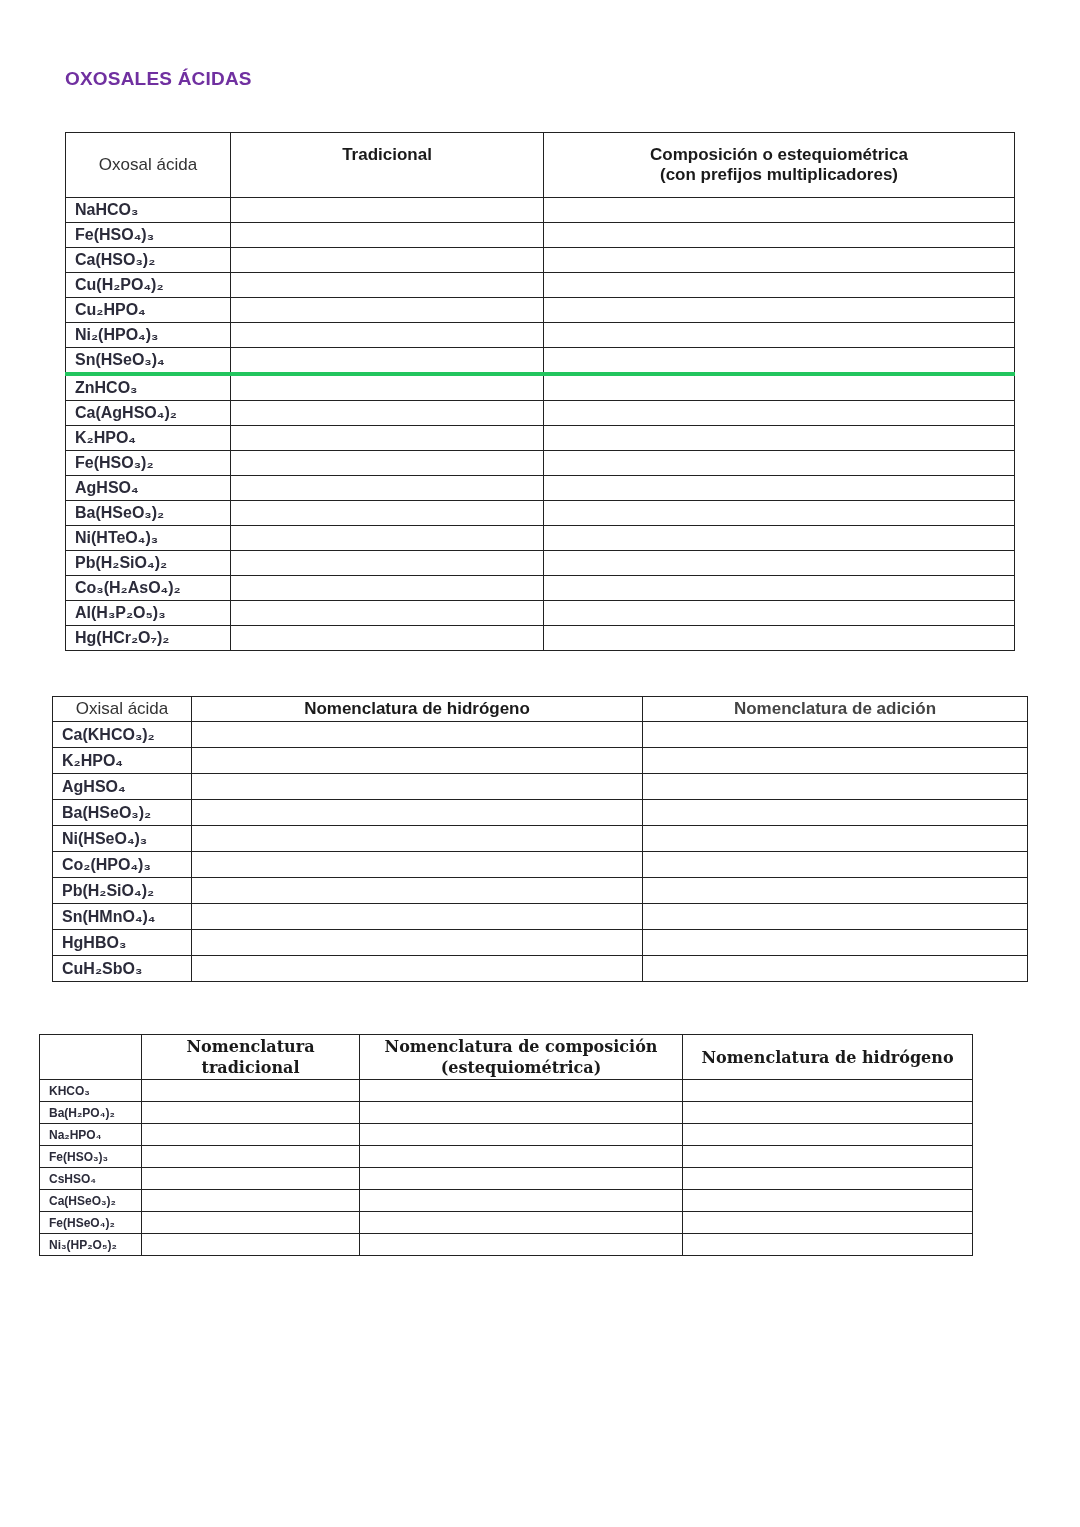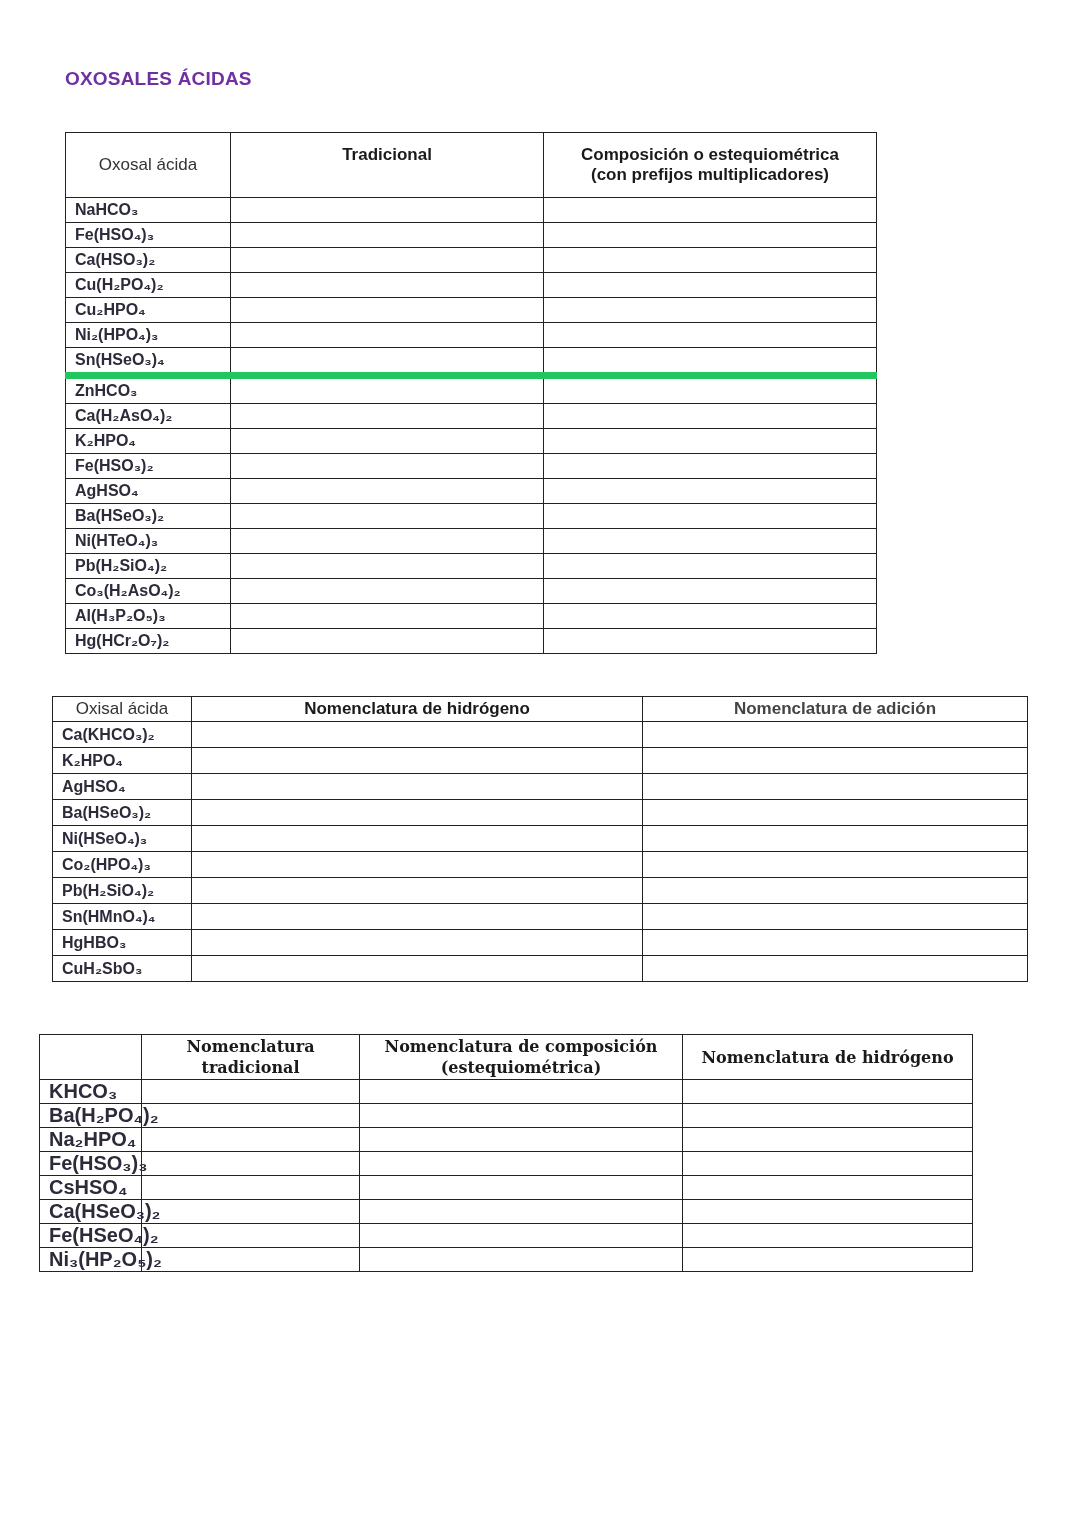--- a/index.html
+++ b/index.html
@@ -4,38 +4,38 @@
   <style>
     html, body { margin: 0; padding: 0; background: #ffffff; }
     body { width: 1080px; height: 1527px; position: relative; overflow: hidden;
            font-family: "Liberation Sans", "DejaVu Sans", sans-serif; color: #1a1a1a; }
     .title { position: absolute; left: 65px; top: 68px; font-size: 19px; font-weight: bold;
              color: #7030a0; letter-spacing: 0.2px; }
     table { position: absolute; border-collapse: collapse; table-layout: fixed; }
     td, th { border: 1.5px solid #222; padding: 0; }
     th { font-weight: bold; text-align: center; vertical-align: middle; }
     .f { font-weight: bold; font-size: 16px; padding-left: 9px; white-space: nowrap; color: #2b2b3a; }
-    .sep td { border-top: 7px solid #22c55e; margin-top: 24px; }
+    .sep td { border-top: 4px solid #22c55e; margin-top: 24px; }
 
     
-    #t1 { left: 65px; top: 132px; width: 812px; }
+    #t1 { left: 65px; top: 132px; width: 950px; }
     #t1 th { height: 52px; font-size: 17px; }
     #t1 th.c0 { font-weight: normal; color: #333; }
     #t1 td { height: 24px; }
     
     #t2 { left: 52px; top: 696px; width: 976px; }
     #t2 th { height: 24px; font-size: 17px; }
     #t2 th.c0 { font-weight: normal; color: #333; }
     #t2 th.c2 { color: #444; }
     #t2 td { height: 25px; }
     
     #t3 { left: 39px; top: 1034px; width: 934px; }
     #t3 th { height: 44px; font-family: "DejaVu Serif", "Liberation Serif", serif; font-size: 16px; line-height: 21px; }
     #t3 td { height: 21px; }
-    #t3 .f { font-size: 20px; }
+    #t3 .f { font-size: 12px; }
   </style>
 </head>
 <body>
 
 <div class="title">OXOSALES ÁCIDAS</div>
 
 <table id="t1">
   <colgroup>
       <col style="width:165px">
       <col style="width:313px">
@@ -86,21 +86,21 @@
         <td class="f">Sn(HSeO₃)₄</td>
         <td></td>
         <td></td>
       </tr>
       <tr class="sep">
         <td class="f">ZnHCO₃</td>
         <td></td>
         <td></td>
       </tr>
       <tr>
-        <td class="f">Ca(H₂AsO₄)₂</td>
+        <td class="f">Ca(AgHSO₄)₂</td>
         <td></td>
         <td></td>
       </tr>
       <tr>
         <td class="f">K₂HPO₄</td>
         <td></td>
         <td></td>
       </tr>
       <tr>
         <td class="f">Fe(HSO₃)₂</td>

